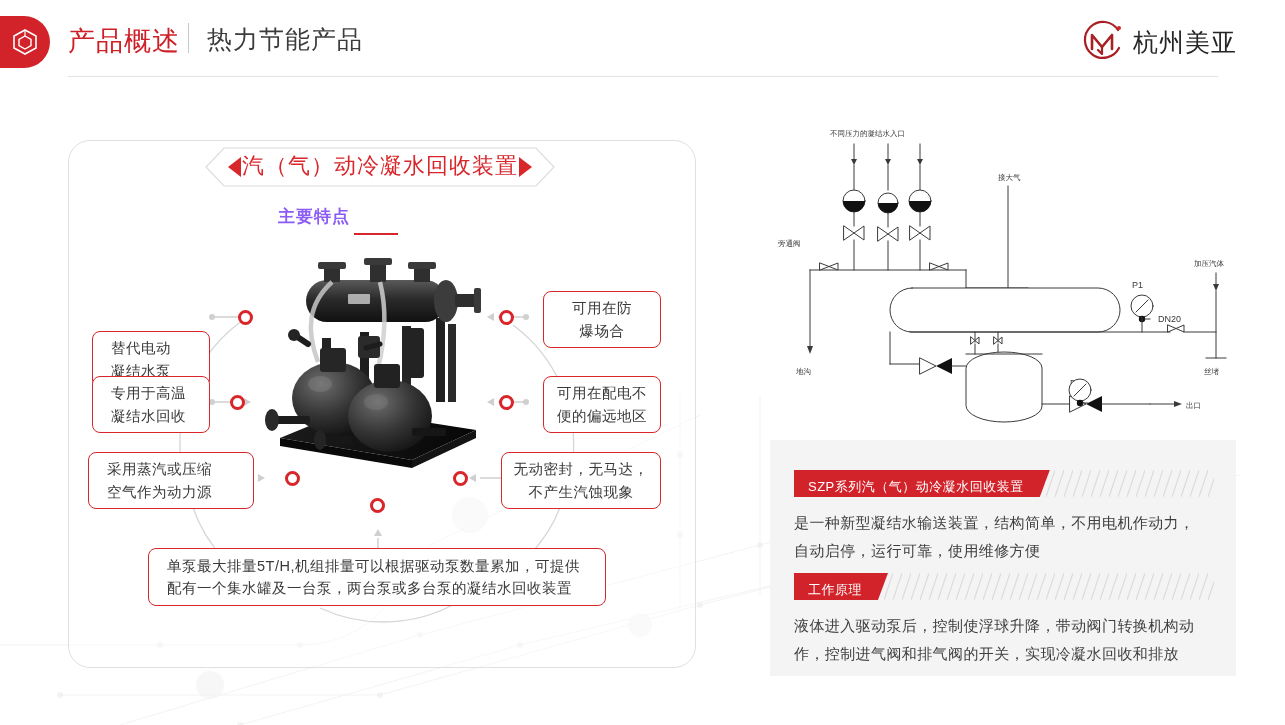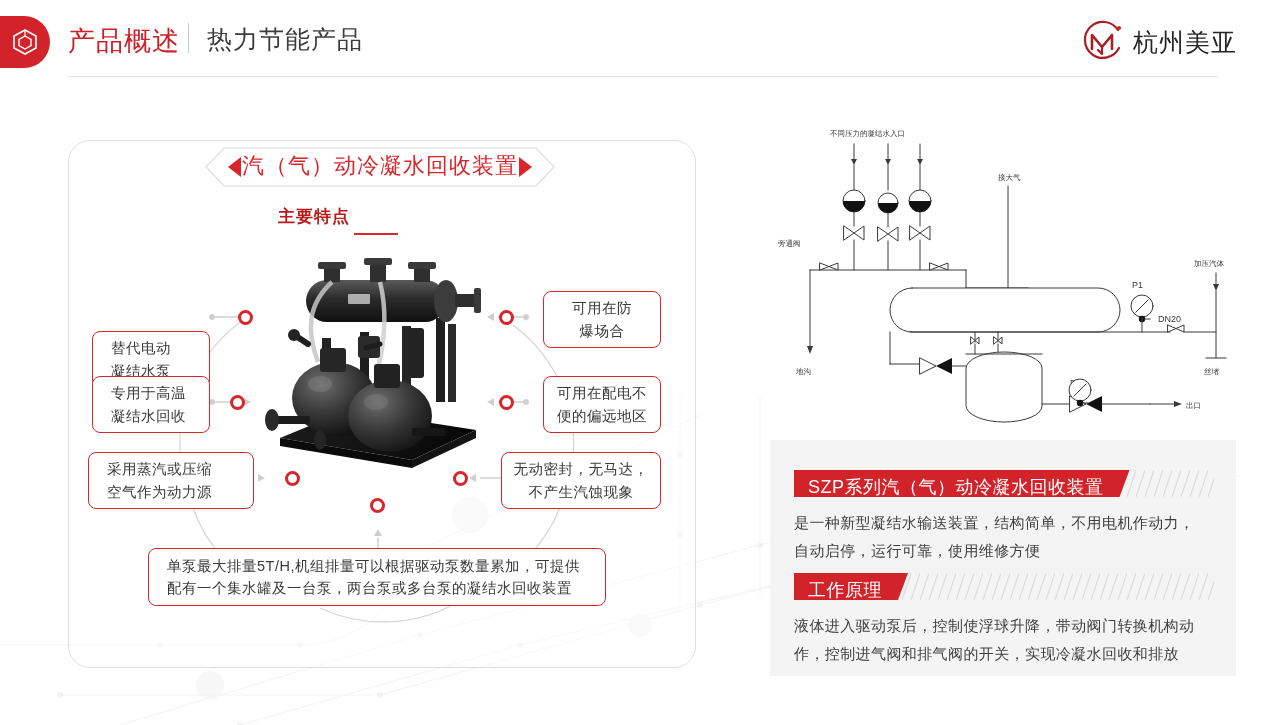--- a/index.html
+++ b/index.html
@@ -112,21 +112,21 @@
     padding-bottom: 2px;
   }
 
   
   .feat-label {
     position: absolute;
     left: 0; top: 205px;
     width: 628px;
     text-align: center;
     font-size: 17px;
-    color: #b91c1c;
+    color: #8b5cf6;
     font-weight: bold;
     letter-spacing: 1px;
   }
   .feat-underline {
     position: absolute;
     left: 354px; top: 233px;
     width: 44px; height: 2px;
     background: #d8262b;
   }
 
@@ -199,21 +199,21 @@
     position: absolute;
     left: 0; top: 0;
     width: 420px; height: 27px;
   }
   .sec-tag {
     position: absolute;
     left: 0; top: 0;
     height: 35px;
     background: #d2222a;
     color: #ffffff;
-    font-size: 18px;
+    font-size: 13px;
     display: flex;
     align-items: center;
     padding: 0 26px 2px 14px;
     letter-spacing: .5px;
     white-space: nowrap;
     clip-path: polygon(0 0, 100% 0, calc(100% - 13px) 100%, 0 100%);
   }
   .sec-body {
     margin-top: 12px;
     font-size: 15px;

